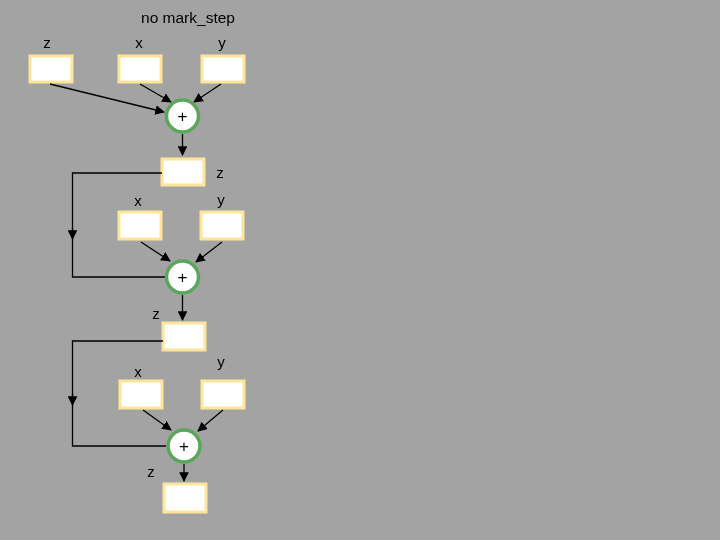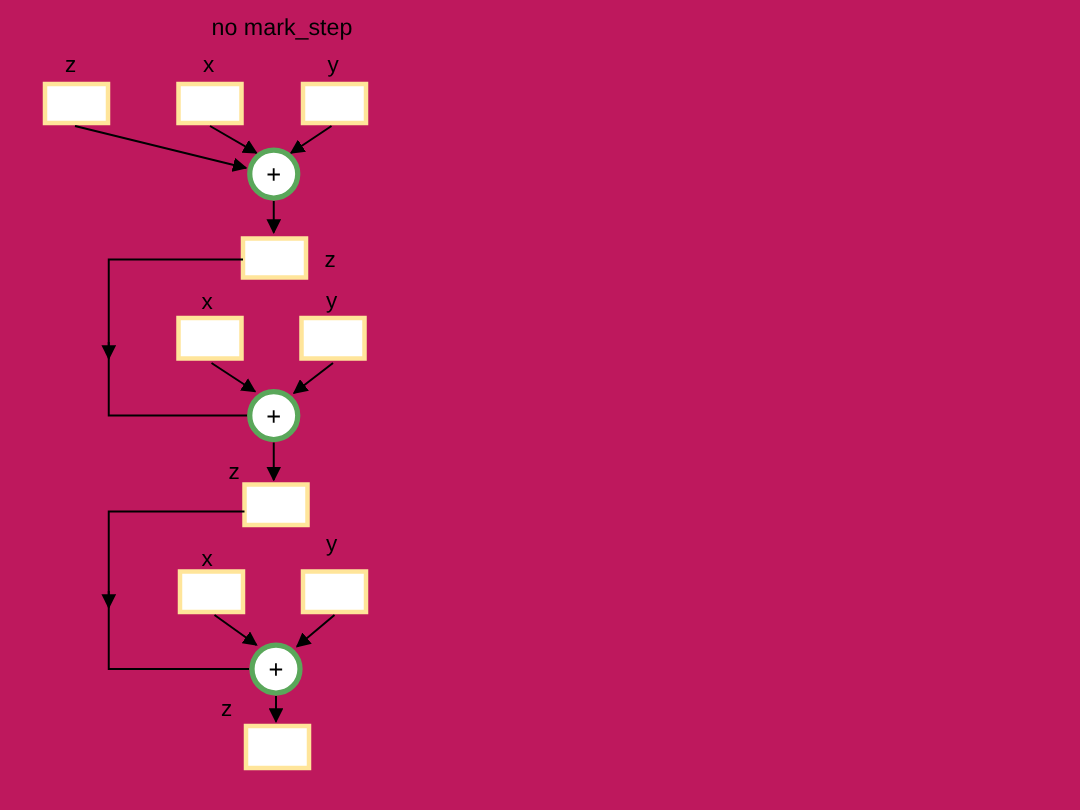--- a/index.html
+++ b/index.html
@@ -7,21 +7,21 @@
     padding: 0;
     background: #ffffff;
     width: 720px;
     height: 540px;
     overflow: hidden;
   }
   .canvas {
     position: relative;
     width: 720px;
     height: 540px;
-    background: #be185d;
+    background: #a3a3a3;
   }
   svg text {
     font-family: "Liberation Sans", sans-serif;
     fill: #000000;
   }
   .node-label { font-size: 15px; }
   .diagram-title { font-size: 15.5px; }
   .op-label { font-size: 17px; }
   .edge { stroke: #000000; stroke-width: 1.3; fill: none; }
   .tensor-box { fill: #ffffff; stroke-width: 3; }

